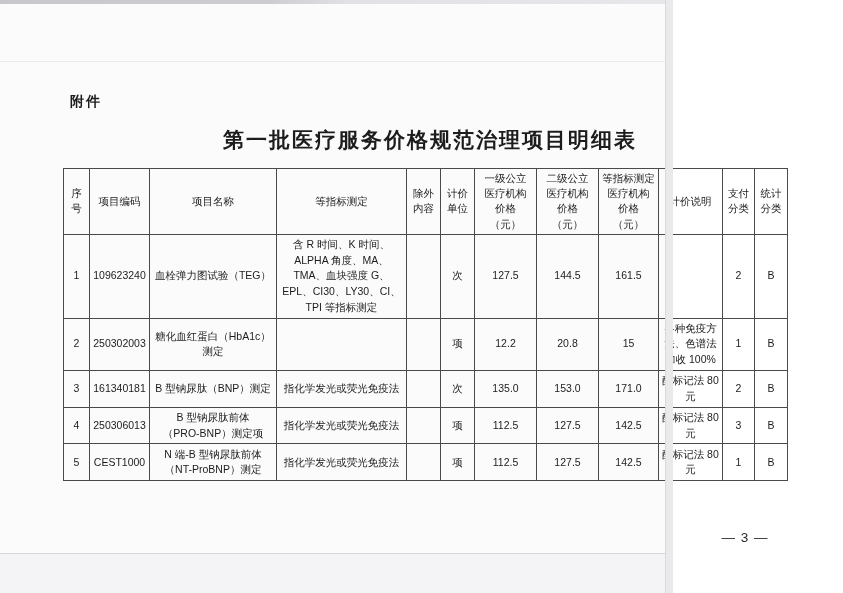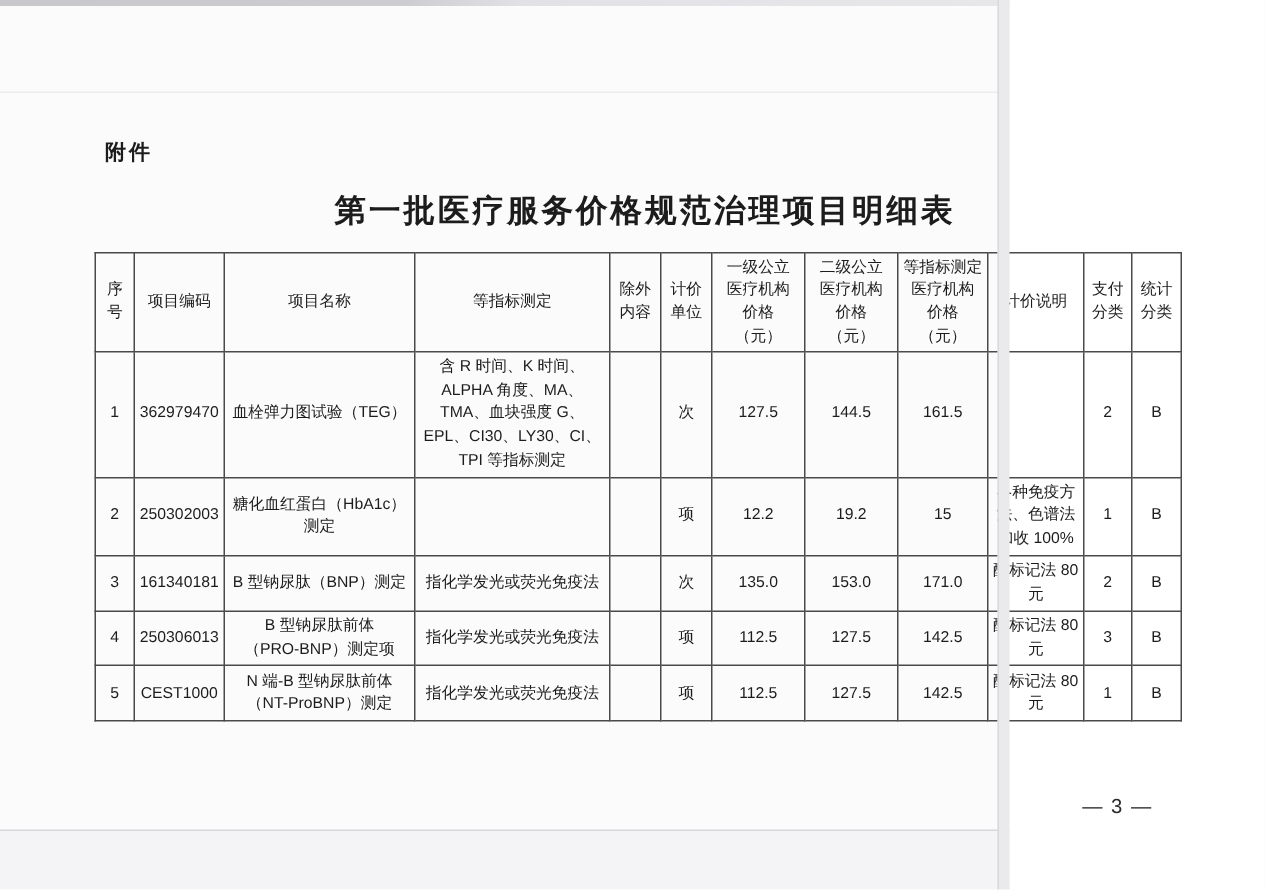--- a/index.html
+++ b/index.html
@@ -116,42 +116,42 @@
 价格
 （元）</th>
       <th class="c">计价说明</th>
       <th class="c">支付
 分类</th>
       <th class="c">统计
 分类</th>
     </tr>
     <tr class="r1">
       <td class="c">1</td>
-      <td class="c">362979470</td>
+      <td class="c">109623240</td>
       <td class="l">血栓弹力图试验（TEG）</td>
       <td class="l">含 R 时间、K 时间、ALPHA 角度、MA、TMA、血块强度 G、EPL、CI30、LY30、CI、TPI 等指标测定</td>
       <td class="c"></td>
       <td class="c">次</td>
       <td class="c">127.5</td>
       <td class="c">144.5</td>
       <td class="c">161.5</td>
       <td class="l"></td>
       <td class="c">2</td>
       <td class="c">B</td>
     </tr>
     <tr class="r2">
       <td class="c">2</td>
       <td class="c">250302003</td>
       <td class="l">糖化血红蛋白（HbA1c）
 测定</td>
       <td class="l"></td>
       <td class="c"></td>
       <td class="c">项</td>
       <td class="c">12.2</td>
-      <td class="c">19.2</td>
+      <td class="c">20.8</td>
       <td class="c">15</td>
       <td class="l">各种免疫方法、色谱法加收 100%</td>
       <td class="c">1</td>
       <td class="c">B</td>
     </tr>
     <tr class="r3">
       <td class="c">3</td>
       <td class="c">161340181</td>
       <td class="l">B 型钠尿肽（BNP）测定</td>
       <td class="l">指化学发光或荧光免疫法</td>

